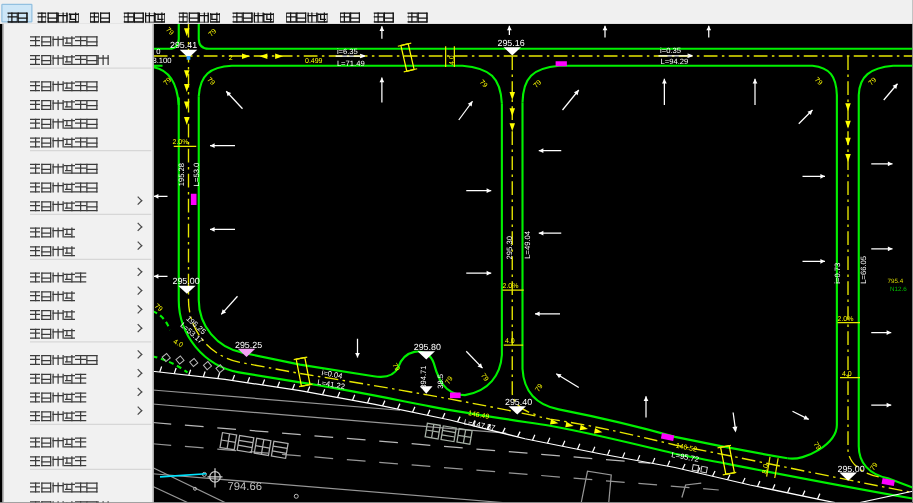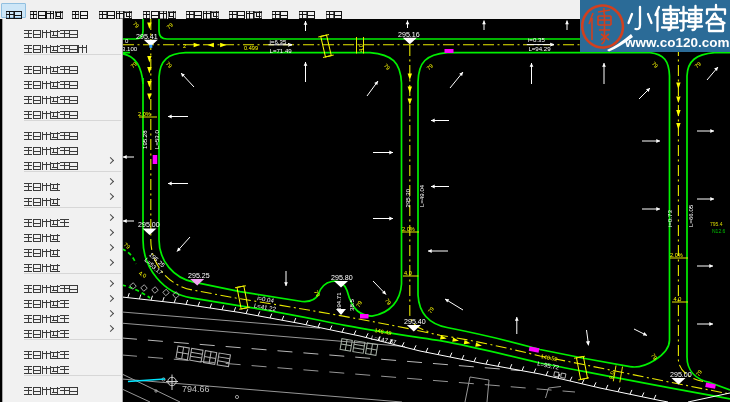--- a/index.html
+++ b/index.html
@@ -356,42 +356,13 @@
       <div class="ddi"><i class="k a" style="--c:#3c3c3c;width:8.4px;height:8.4px;margin-right:0.7px"></i><i class="k b" style="--c:#3c3c3c;width:8.4px;height:8.4px;margin-right:0.7px"></i><i class="k c" style="--c:#3c3c3c;width:8.4px;height:8.4px;margin-right:0.7px"></i><i class="k d" style="--c:#3c3c3c;width:8.4px;height:8.4px;margin-right:0.7px"></i><i class="k a" style="--c:#3c3c3c;width:8.4px;height:8.4px;margin-right:0.7px"></i><span class="arr"></span></div>
       <div class="ddi"><i class="k a" style="--c:#3c3c3c;width:8.4px;height:8.4px;margin-right:0.7px"></i><i class="k b" style="--c:#3c3c3c;width:8.4px;height:8.4px;margin-right:0.7px"></i><i class="k c" style="--c:#3c3c3c;width:8.4px;height:8.4px;margin-right:0.7px"></i><i class="k d" style="--c:#3c3c3c;width:8.4px;height:8.4px;margin-right:0.7px"></i><i class="k a" style="--c:#3c3c3c;width:8.4px;height:8.4px;margin-right:0.7px"></i><span class="arr"></span></div>
       <div class="sep"></div>
       <div class="ddi"><i class="k a" style="--c:#3c3c3c;width:8.4px;height:8.4px;margin-right:0.7px"></i><i class="k b" style="--c:#3c3c3c;width:8.4px;height:8.4px;margin-right:0.7px"></i><i class="k c" style="--c:#3c3c3c;width:8.4px;height:8.4px;margin-right:0.7px"></i><i class="k d" style="--c:#3c3c3c;width:8.4px;height:8.4px;margin-right:0.7px"></i><i class="k a" style="--c:#3c3c3c;width:8.4px;height:8.4px;margin-right:0.7px"></i></div>
       <div class="ddi"><i class="k a" style="--c:#3c3c3c;width:8.4px;height:8.4px;margin-right:0.7px"></i><i class="k b" style="--c:#3c3c3c;width:8.4px;height:8.4px;margin-right:0.7px"></i><i class="k c" style="--c:#3c3c3c;width:8.4px;height:8.4px;margin-right:0.7px"></i><i class="k d" style="--c:#3c3c3c;width:8.4px;height:8.4px;margin-right:0.7px"></i><i class="k a" style="--c:#3c3c3c;width:8.4px;height:8.4px;margin-right:0.7px"></i></div>
       <div class="sep"></div>
       <div class="ddi"><i class="k a" style="--c:#3c3c3c;width:8.4px;height:8.4px;margin-right:0.7px"></i><i class="k b" style="--c:#3c3c3c;width:8.4px;height:8.4px;margin-right:0.7px"></i><i class="k c" style="--c:#3c3c3c;width:8.4px;height:8.4px;margin-right:0.7px"></i><i class="k d" style="--c:#3c3c3c;width:8.4px;height:8.4px;margin-right:0.7px"></i><i class="k a" style="--c:#3c3c3c;width:8.4px;height:8.4px;margin-right:0.7px"></i><i class="k b" style="--c:#3c3c3c;width:8.4px;height:8.4px;margin-right:0.7px"></i></div>
       <div class="ddi"><i class="k a" style="--c:#3c3c3c;width:8.4px;height:8.4px;margin-right:0.7px"></i><i class="k b" style="--c:#3c3c3c;width:8.4px;height:8.4px;margin-right:0.7px"></i><i class="k c" style="--c:#3c3c3c;width:8.4px;height:8.4px;margin-right:0.7px"></i><i class="k d" style="--c:#3c3c3c;width:8.4px;height:8.4px;margin-right:0.7px"></i><i class="k a" style="--c:#3c3c3c;width:8.4px;height:8.4px;margin-right:0.7px"></i><i class="k b" style="--c:#3c3c3c;width:8.4px;height:8.4px;margin-right:0.7px"></i><i class="k c" style="--c:#3c3c3c;width:8.4px;height:8.4px;margin-right:0.7px"></i></div>
     </div>
 
-<div id="logo">
-<svg width="150" height="52" viewBox="0 0 150 52">
-
-<ellipse cx="22.6" cy="26.5" rx="20.3" ry="21" fill="none" stroke="#d0401f" stroke-width="2.6" transform="rotate(-8 22.6 26.5)"></ellipse>
-
-<g stroke="#d0401f" stroke-width="1.6" fill="none">
-<path d="M13,13 L9,24 M12,18 L12,40"></path>
-<path d="M18,12 L30,10 M24,8 L24,14"></path>
-<path d="M18,16 h13 M18,20 h13 M18,16 v9 M31,16 v9 M18,25 h13 M24.5,14 v22"></path>
-<path d="M19,30 h11 M21,34 l8,6 M29,34 l-8,6"></path>
-<path d="M24.5,36 q1,6 -3,8"></path>
-</g>
-
-<path d="M27,50 Q38,45 51,34 L53,37 Q40,47 29,51.5 Z" fill="#fff"></path>
-
-<g stroke="#fff" stroke-width="2.3" fill="none" stroke-linecap="round">
-
-<path d="M60,7 V25 Q60,30 55.5,29 M52,14 L48.5,23 M68,14 L71.5,23"></path>
-
-<path d="M79,7 L75.5,15 M77.5,12 V31 M83,10 h16 M90.5,6 V13 M84,14 h13 M84,14 v9 M97,14 v9 M84,19 h13 M84,23 h13 M91,13 v14 q0,3 -2.5,3 M82,27.5 h16"></path>
-
-<path d="M100,13 h7 M103.5,7 V28 Q103.5,31 101,30.5 M100,21 h7 M109,10 h13 M115.5,6 V12 M109,14 h12 M109,14 v8 M121,14 v8 M109,18.5 h12 M109,22 h12 M115.5,12 v15 q0,3 -3,3 M108,26.5 h14"></path>
-
-<path d="M136,5 V9 M127,9.5 h18 M127,9.5 v4.5 M145,9.5 v4.5 M134,14 q-3,6 -7.5,9 M135,13.5 q3,7 9.5,9.5 M131,19 h10 M129,24 h14 M129,24 v7 M143,24 v7 M129,31 h14"></path>
-</g>
-
-<text x="45" y="46.5" fill="#fff" font-size="13.5" font-weight="bold" font-family="Liberation Serif,serif">www.co120.com</text>
-</svg>
 </div>
-</div>
 
 </body></html>

